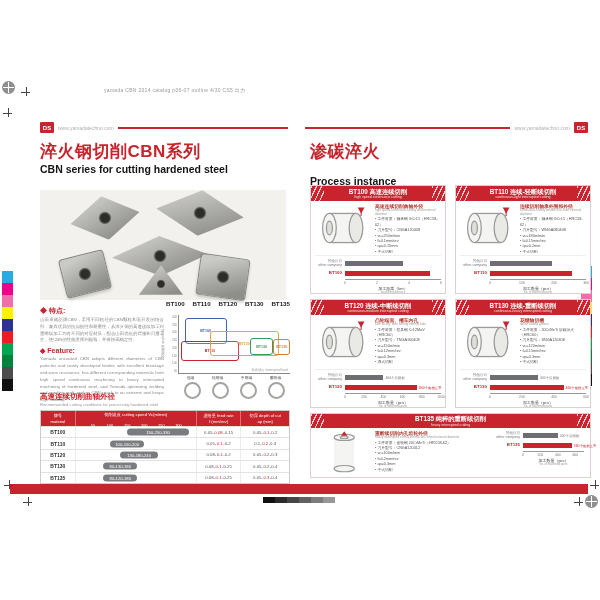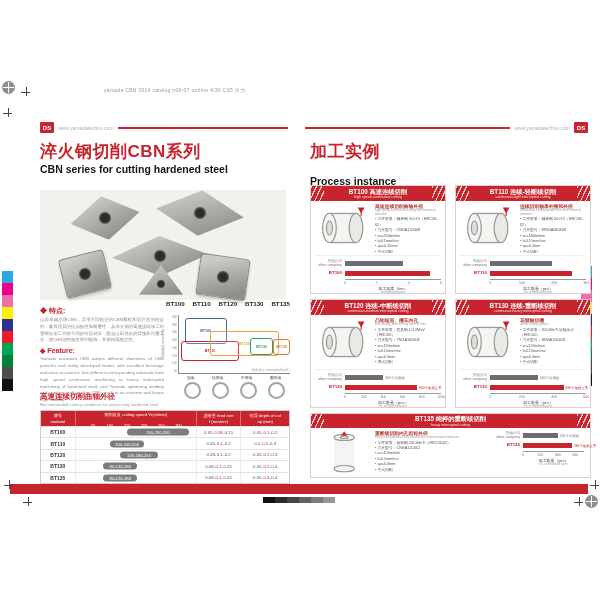--- a/index.html
+++ b/index.html
@@ -365,21 +365,21 @@
       </div>
 
   </div>
 
   <div class="pghead abs" style="left:305px;top:122px;width:283px;">
     <div class="redrule"></div>
     <span class="site">www.yamadatechno.com</span>
     <div class="logo">DS</div>
   </div>
 
-  <div class="title-cn abs" style="left:310px;top:140px;">加工实例</div>
+  <div class="title-cn abs" style="left:310px;top:140px;">渗碳淬火</div>
   <div class="title-en abs" style="left:310px;top:175px;">Process instance</div>
 
   <div class="boxgrid abs" style="left:310px;top:185px;width:281px;">
 
       <div class="pbox">
         <div class="pbox-title">
           <div class="zig"></div>
           <div class="pbox-title-text">
             <div class="t-cn">BT100 高速连续切削</div>
             <div class="t-en">high speed  continuous cutting</div>

